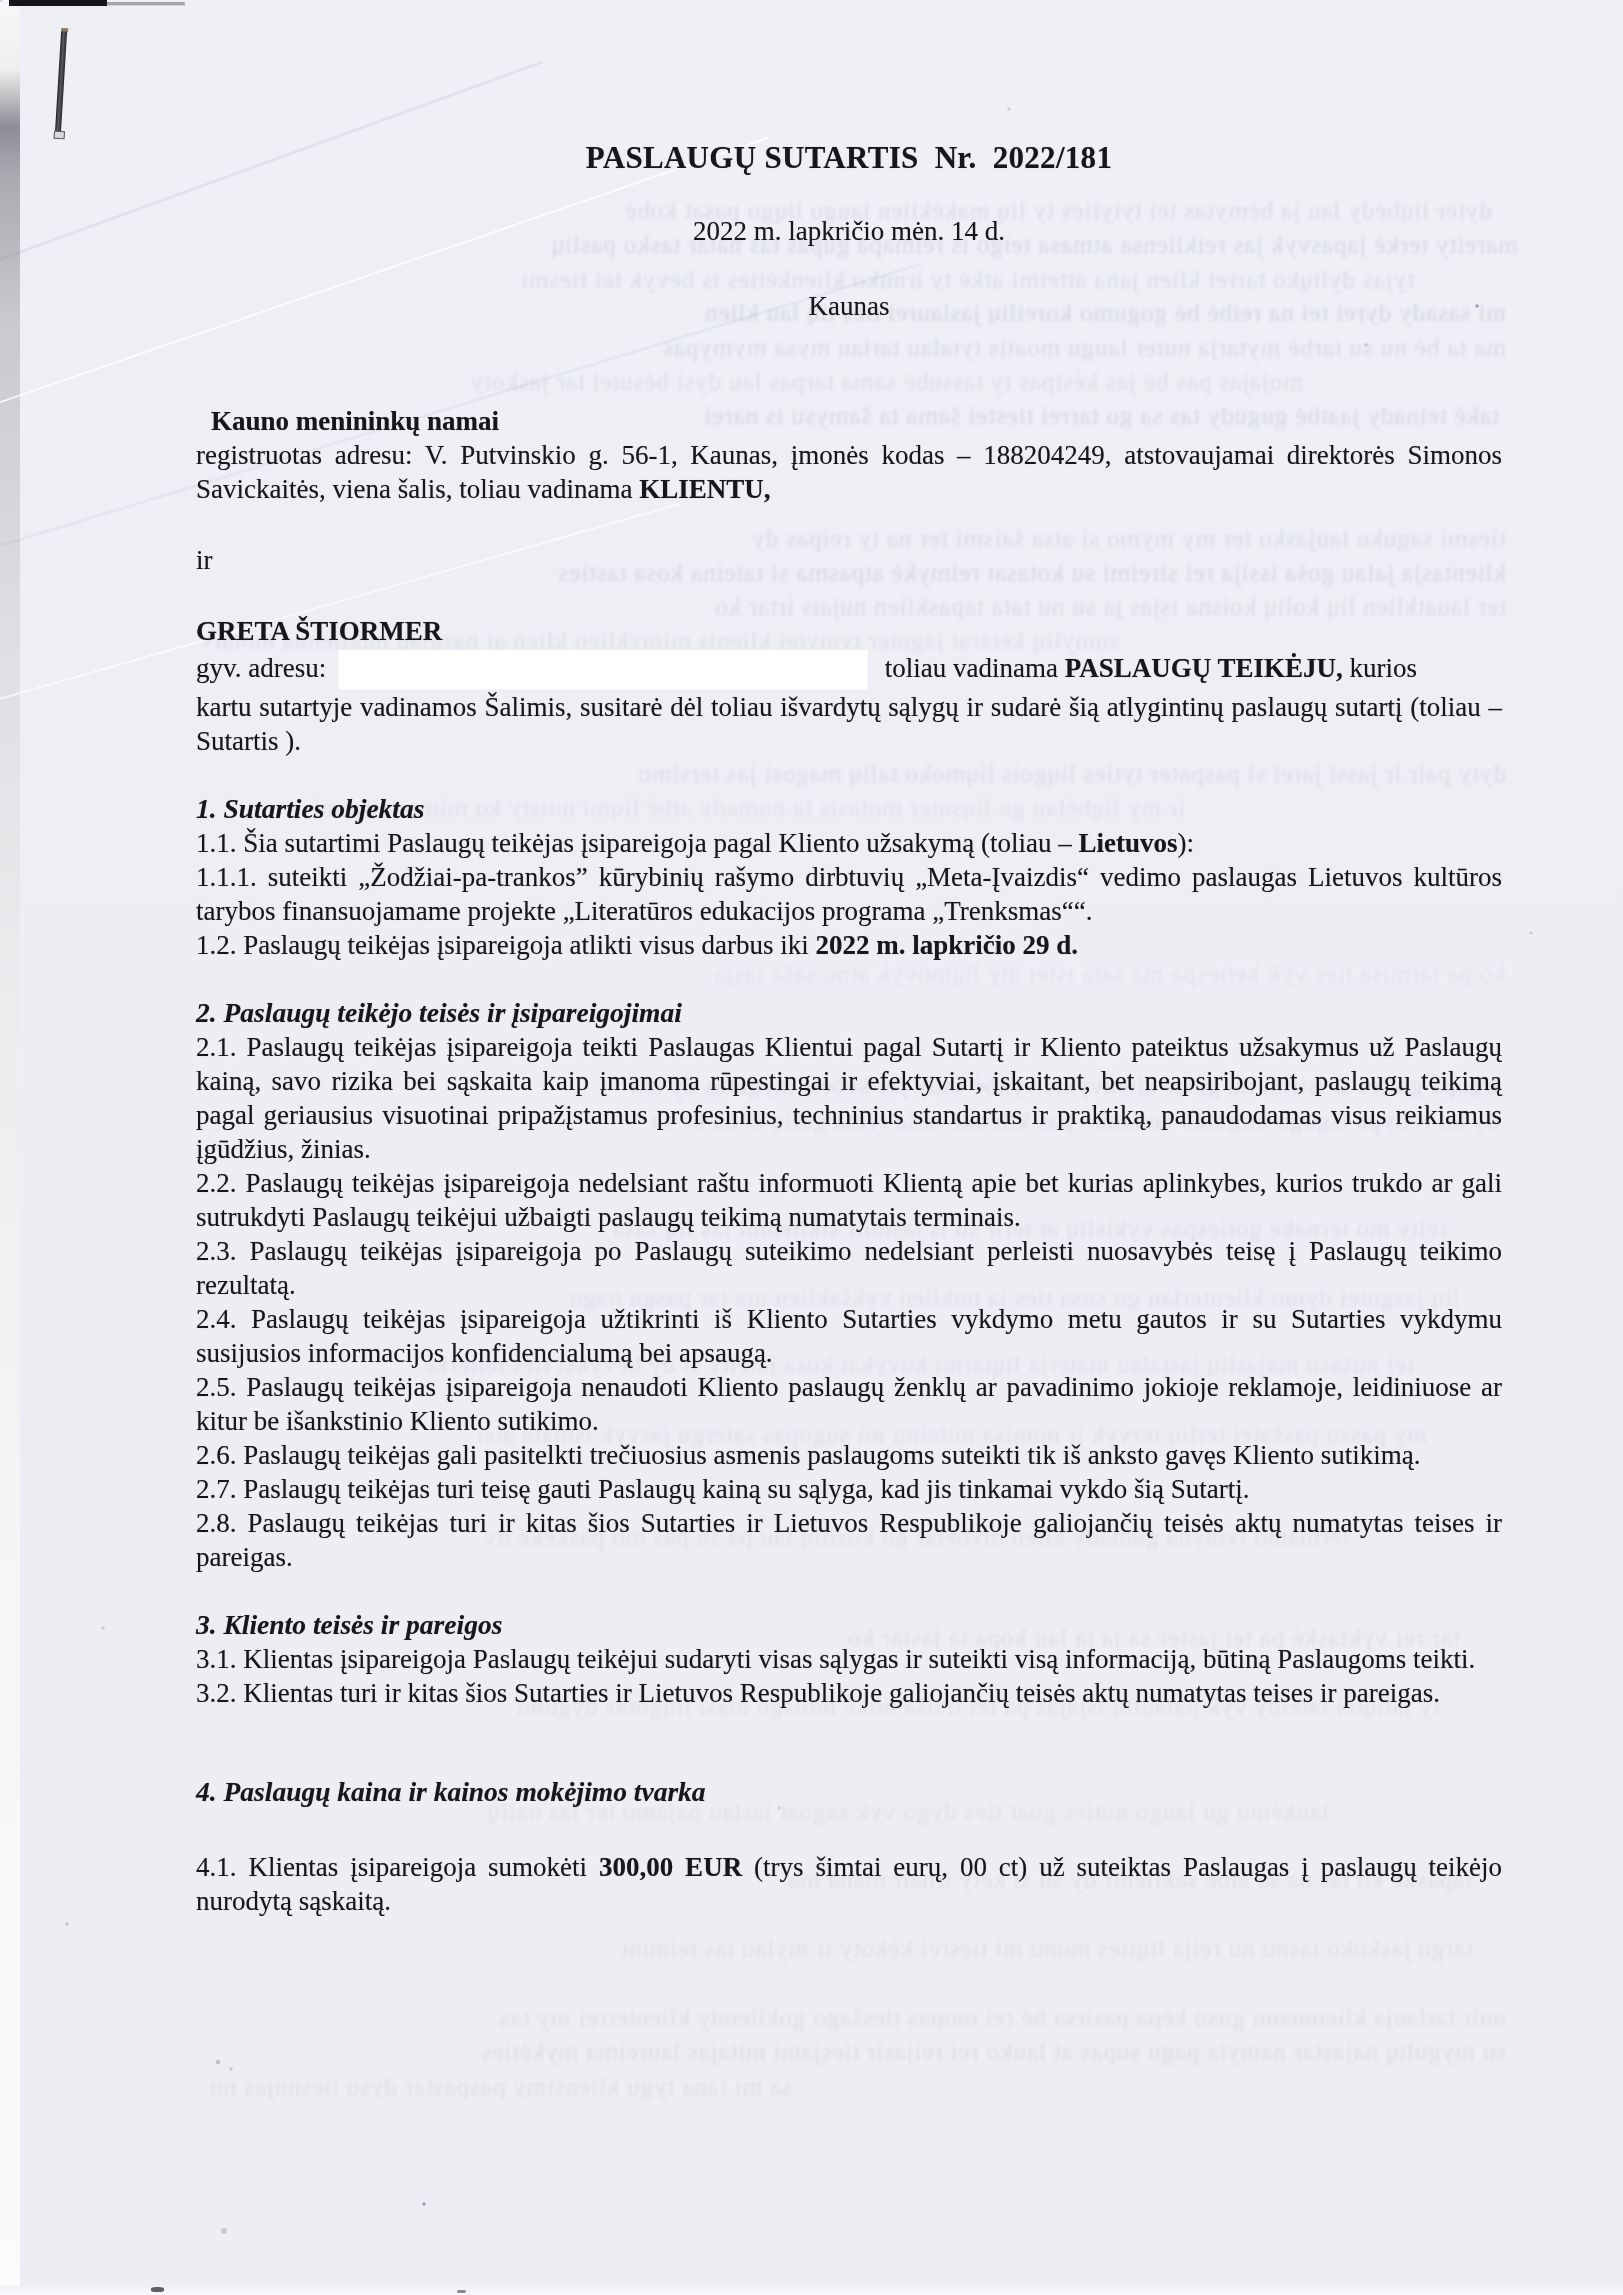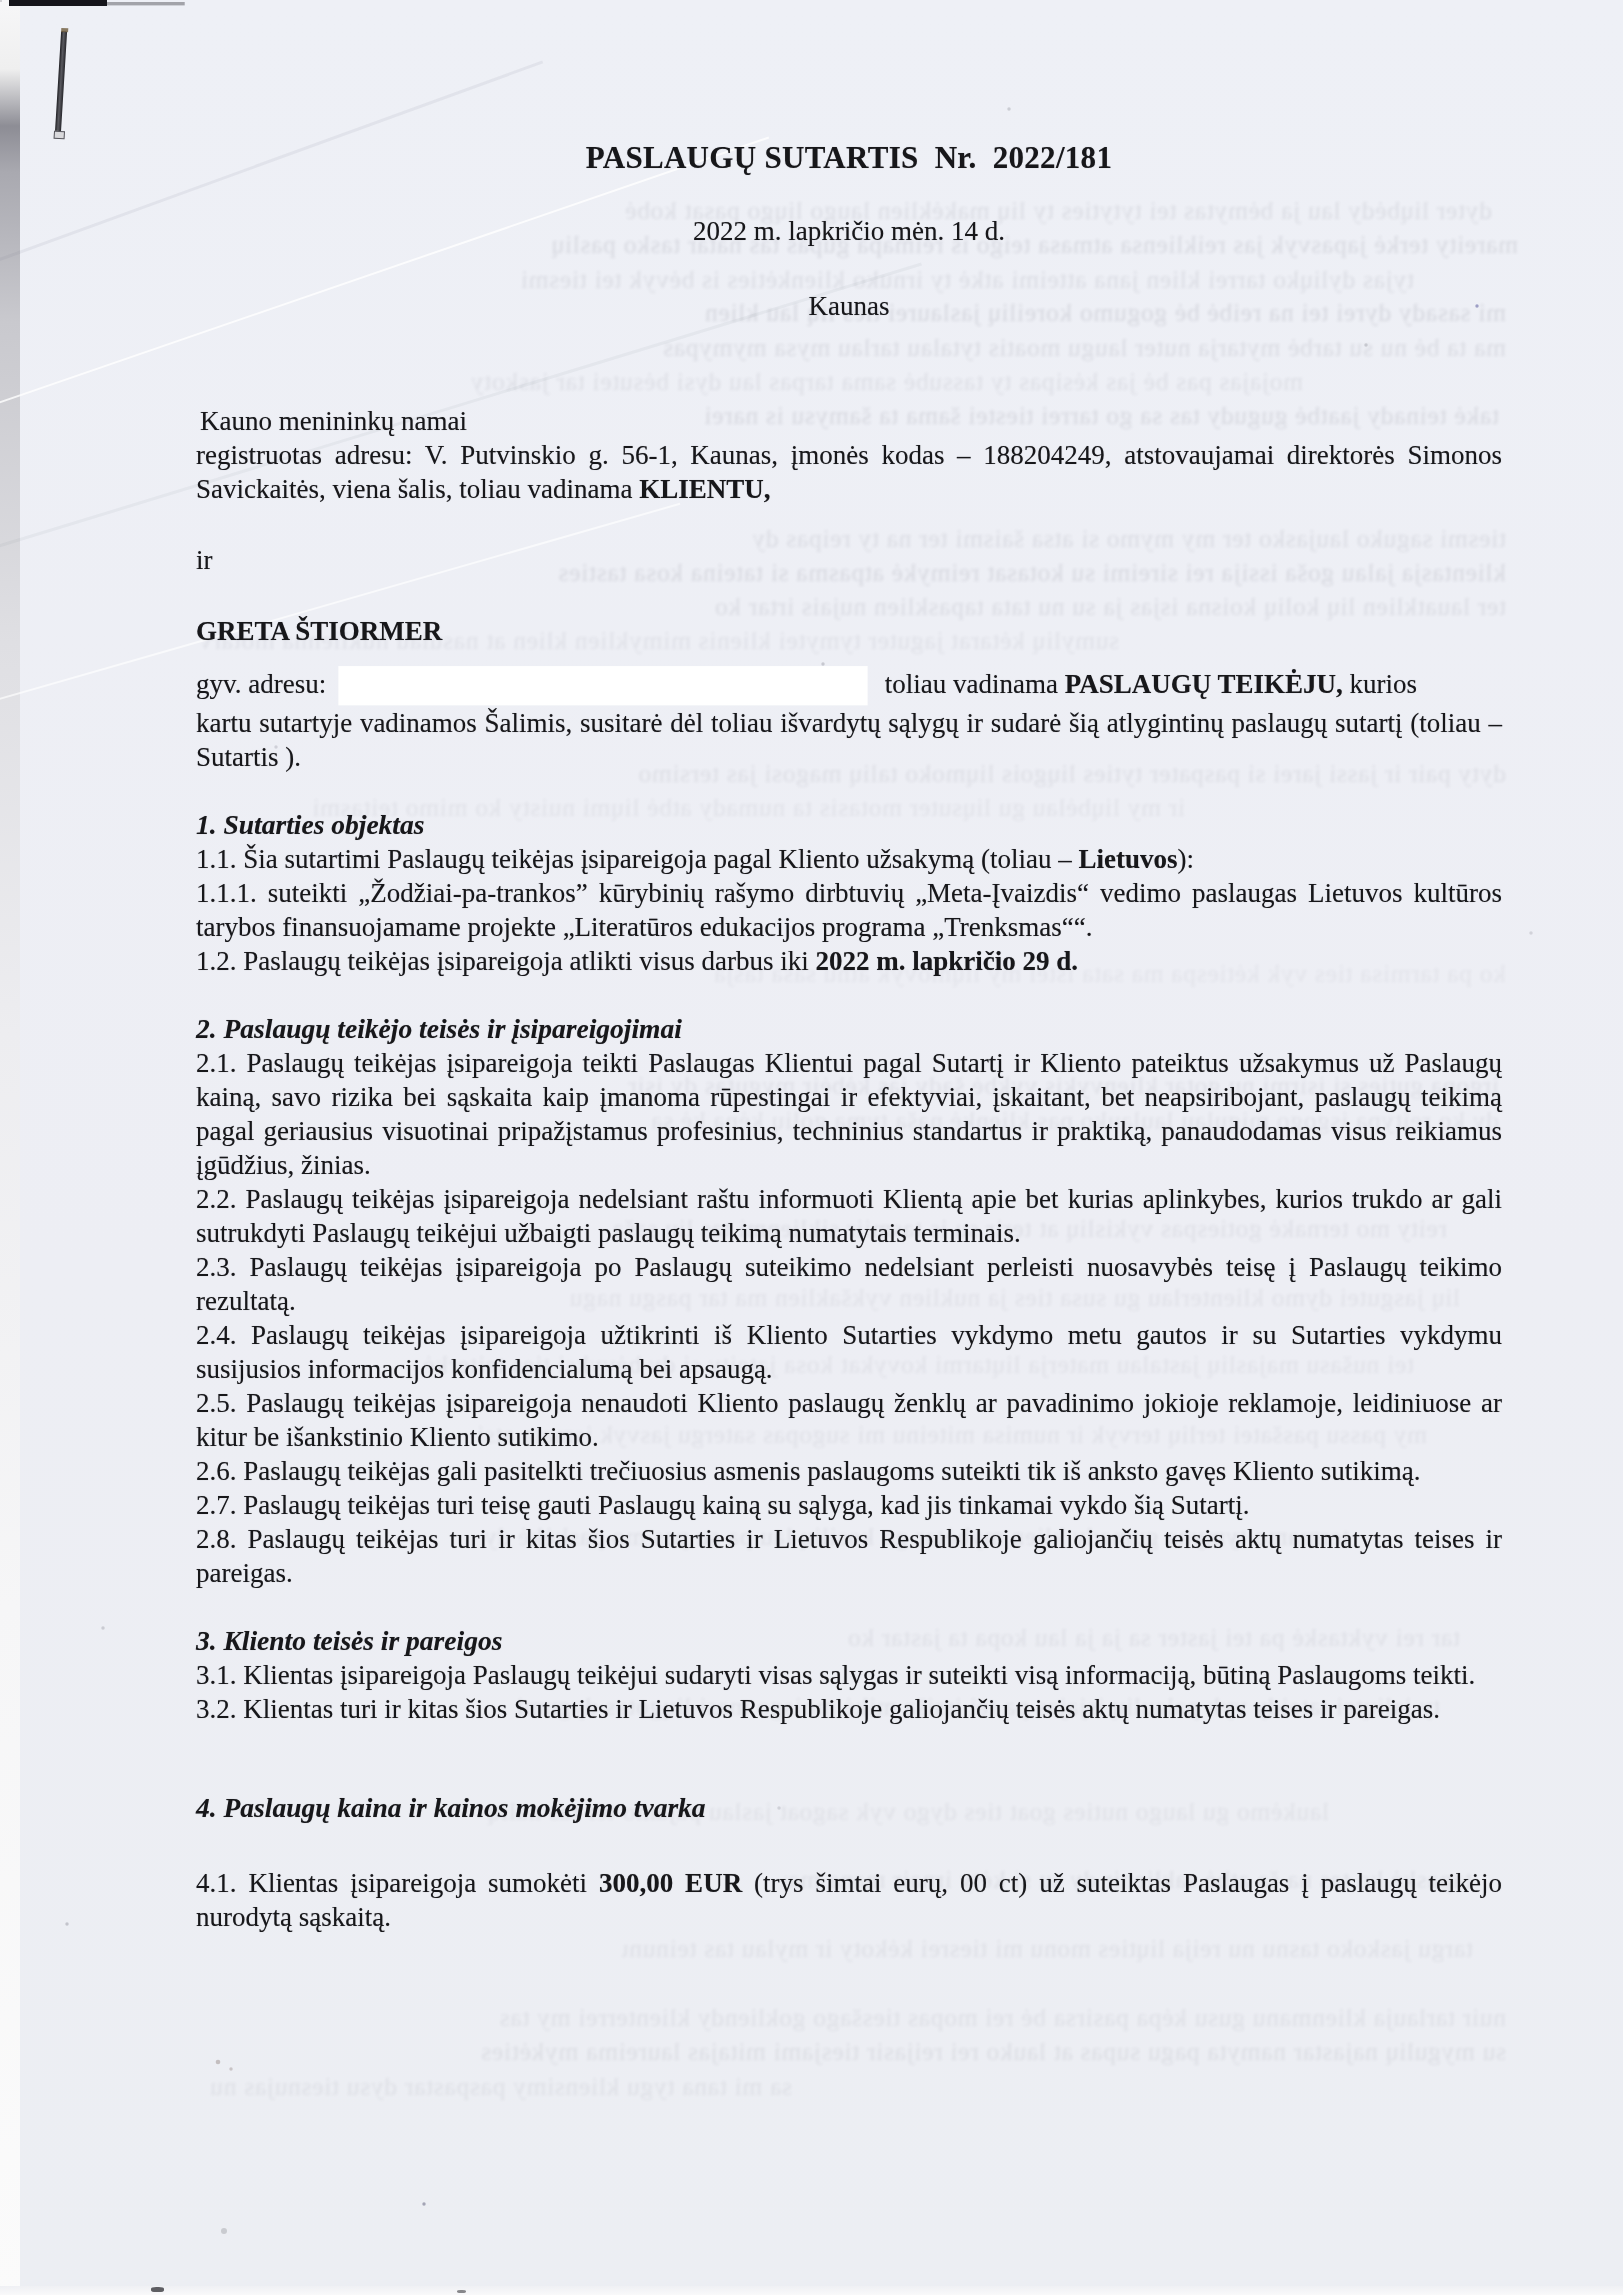--- a/index.html
+++ b/index.html
@@ -68,24 +68,24 @@
   }
   
   .doc{
     position:absolute;left:196px;top:0;width:1306px;
     font-size:27px;line-height:34px;
     text-shadow:0 0 0.8px rgba(25,25,35,.38);
   }
   .title{margin:139px 0 0;text-align:center;font-weight:bold;font-size:31px;line-height:37px;letter-spacing:0.3px;white-space:pre-wrap;}
   .dateline{margin:38px 0 0;text-align:center;}
   .cityline{margin:41px 0 16px;text-align:center;}
-  .party-name{margin:81px 4px 0;font-weight:normal;}
+  .party-name{margin:81px 15px 0;font-weight:bold;}
   .par{margin:0;text-align:justify;}
   .connector{margin:37px 0 0;}
-  .provider-name{margin:37px 0 16px;font-weight:bold;}
+  .provider-name{margin:37px 0 0;font-weight:bold;}
   .addr-line{margin:0;line-height:41px;white-space:nowrap;}
   .redaction{
     display:inline-block;width:528px;height:38px;background:#ffffff;
     vertical-align:middle;margin:0 10.5px 0 6.5px;transform:translateY(-1.3px);
     box-shadow:0 0 0 0.7px rgba(255,255,255,.9);
   }
   .sec-h{margin:34px 0 0;font-weight:bold;font-style:italic;font-size:27.5px;line-height:34px;}
   .sec-h.big-gap{margin-top:65px;}
   .par.first-spaced{margin-top:41px;}
   b,.b{font-weight:bold;}

